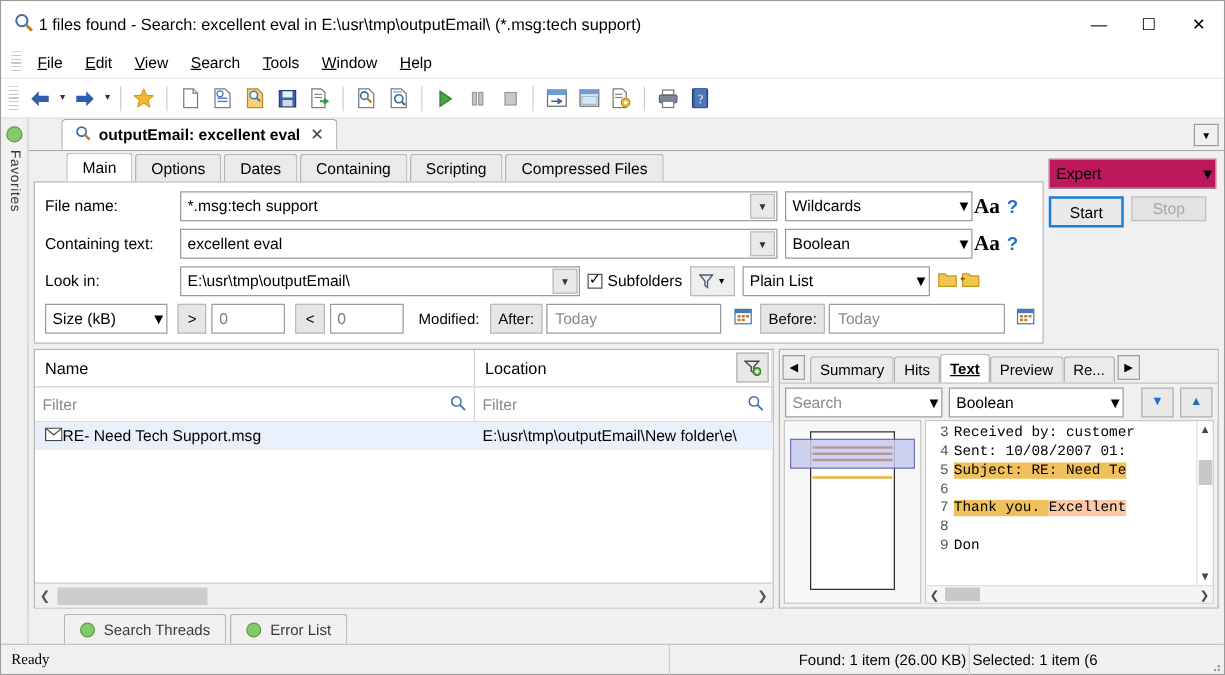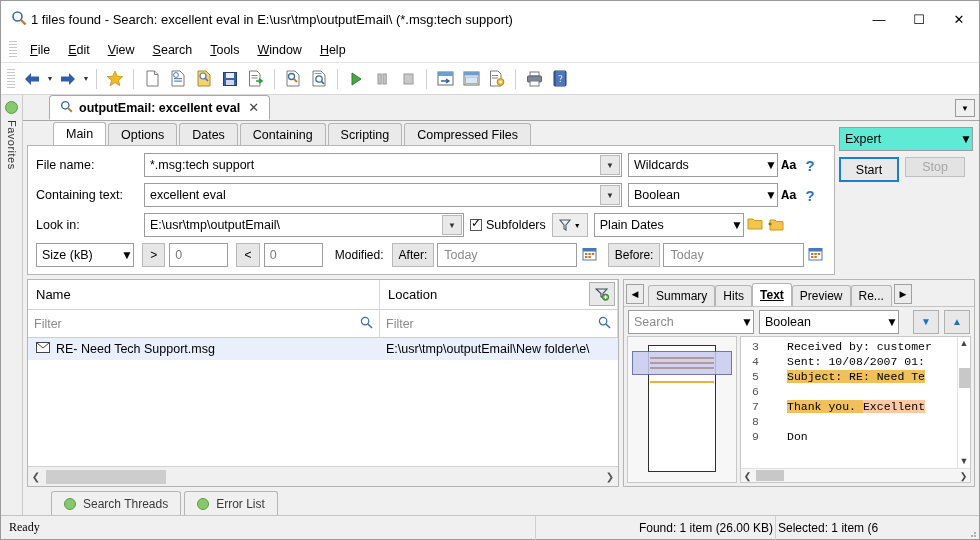--- a/index.html
+++ b/index.html
@@ -60,51 +60,51 @@
   .subtab.active { background:#fff; height:23px; font-weight:normal; }
 
   .critbox { background:#fff; border:1px solid #b5b5b5; margin:0 2px 0 4px; padding:6px 6px 6px 8px; }
   .critrow { display:flex; align-items:center; height:26px; margin-bottom:4px; }
   .critlabel { width:108px; font-size:12.5px; }
   .fld { height:24px; border:1px solid #9c9c9c; background:#fff; display:flex; align-items:center; }
   .fld input { border:none; outline:none; height:100%; flex:1; padding:0 5px; font-family:"Liberation Sans",sans-serif; font-size:12.5px; background:transparent; }
   .fld .dd { width:20px; height:20px; margin:1px; border:1px solid #b9b9b9; background:#e9e9e9; display:flex; align-items:center; justify-content:center; font-size:8px; color:#333; }
   .combo { height:24px; border:1px solid #9c9c9c; background:#fff; display:flex; align-items:center; }
   .combo span { flex:1; padding:0 5px; font-size:12.5px; }
-  .aa { width:22px; text-align:center; font-family:Liberation Mono, monospace; font-weight:bold; font-size:13px; }
+  .aa { width:22px; text-align:right; font-family:Liberation Serif, serif; font-weight:bold; font-size:17px; }
   .qm { width:20px; text-align:center; color:#2a6fc9; font-weight:bold; font-size:15px; }
   .chk { display:flex; align-items:center; gap:4px; font-size:12.5px; margin:0 6px; }
   .chkbox { width:12px; height:12px; border:1px solid #555; background:#fff; position:relative; }
   .chkbox::after { content:"✓"; position:absolute; left:0px; top:-4px; font-size:12px; color:#000; }
   .iconbtn { width:26px; height:24px; border:1px solid #b9b9b9; background:#eee; display:flex; align-items:center; justify-content:center; }
   .flatbtn { height:24px; border:1px solid #b9b9b9; background:#e6e6e6; display:flex; align-items:center; justify-content:center; padding:0 6px; font-size:12px; }
   .numfld { width:62px; height:24px; border:1px solid #9c9c9c; background:#fff; display:flex; align-items:center; padding:0 5px; color:#7a7a7a; font-size:12.5px; }
   .datefld { height:24px; border:1px solid #9c9c9c; background:#fff; display:flex; align-items:center; padding:0 6px; color:#8a8a8a; font-size:12.5px; }
 
   .critside { width:142px; padding:6px 6px 0 2px; }
-  .expert { height:24px; border:1px solid #9c9c9c; background:#5eead4; display:flex; align-items:center; margin-bottom:6px; }
+  .expert { height:24px; border:1px solid #9c9c9c; background:#be185d; display:flex; align-items:center; margin-bottom:6px; }
   .expert span { flex:1; padding:0 5px; font-size:12.5px; }
   .startstop { display:flex; gap:6px; }
   .btn-start { width:60px; height:25px; border:2px solid #1a7fd4; background:#e9e9e9; display:flex; align-items:center; justify-content:center; font-size:12.5px; }
   .btn-stop { width:60px; height:20px; border:1px solid #c0c0c0; background:#e3e3e3; display:flex; align-items:center; justify-content:center; font-size:12.5px; color:#a6a6a6; }
 
   
   .panes { flex:1; display:flex; min-height:0; padding:4px 4px 0 4px; gap:4px; }
   .resultpane { flex:1; min-width:0; display:flex; flex-direction:column; border:1px solid #b5b5b5; background:#fff; }
   .colhead { height:30px; display:flex; border-bottom:1px solid #cfcfcf; background:#fff; flex:0 0 30px; }
   .colname { display:flex; align-items:center; padding:8px 8px; font-size:13px; border-right:1px solid #d8d8d8; }
   .col-n { width:352px; }
   .col-l { flex:1; position:relative; }
   .filterbtn { position:absolute; right:2px; top:2px; width:26px; height:24px; border:1px solid #b0b0b0; background:#e8e8e8; display:flex; align-items:center; justify-content:center; }
   .filterrow { height:28px; display:flex; border-bottom:1px solid #cfcfcf; flex:0 0 28px; }
   .filtercell { display:flex; align-items:center; border-right:1px solid #d8d8d8; padding:0 6px; color:#8c8c8c; font-size:12.5px; }
   .filtercell .t { flex:1; }
   .rowslist { flex:1; min-height:0; background:#fff; }
   .resrow { height:22px; display:flex; align-items:center; background:#eaf0fb; }
-  .resrow .nm { width:352px; display:flex; align-items:center; gap:6px; padding:0 8px; font-size:12.5px; }
+  .resrow .nm { width:352px; display:flex; align-items:center; padding:0 8px; font-size:12.5px; }
   .resrow .loc { flex:1; padding:0 6px; font-size:12.5px; white-space:nowrap; overflow:hidden; }
   .hscroll { height:20px; display:flex; align-items:center; background:#f0f0f0; border-top:1px solid #d0d0d0; flex:0 0 20px; }
   .hs-arrow { width:16px; text-align:center; font-size:10px; color:#555; }
   .hs-track { flex:1; height:14px; background:#f0f0f0; position:relative; }
   .hs-thumb { position:absolute; left:2px; top:0; width:120px; height:14px; background:#cdcdcd; }
 
   
   .previewpane { width:352px; display:flex; flex-direction:column; border:1px solid #b5b5b5; background:#f0f0f0; }
   .pvtabs { height:26px; display:flex; align-items:flex-end; flex:0 0 26px; background:#f0f0f0; padding:0 2px; }
   .pvnav { width:18px; height:20px; border:1px solid #a0a0a0; background:#ececec; display:flex; align-items:center; justify-content:center; font-size:9px; margin-bottom:2px; }
@@ -121,21 +121,21 @@
   .thumb { width:110px; border:1px solid #c8c8c8; background:#f7f7f7; position:relative; }
   .thumb .page { position:absolute; left:20px; top:8px; right:20px; bottom:10px; border:1.5px solid #2f2f2f; background:#fff; }
   .thumb .selband { position:absolute; left:4px; top:14px; right:4px; height:24px; background:#c9cbf0; border:1px solid #5a5ea8; opacity:.85; }
   .thumb .tline { position:absolute; height:1.5px; background:#b09a9a; }
   .thumb .yline { position:absolute; left:22px; right:22px; height:1.5px; background:#e8b23a; }
   .textview { flex:1; display:flex; flex-direction:column; border:1px solid #c8c8c8; background:#fff; min-width:0; }
   .tv-inner { flex:1; display:flex; min-height:0; overflow:hidden; }
   .gutter { width:22px; background:#fff; text-align:right; padding:2px 4px 0 0; color:#555;
             font-family:"Liberation Mono", monospace; font-size:11.5px; line-height:15px; }
   .codearea { flex:1; min-width:0; padding-top:2px; font-family:"Liberation Mono", monospace; font-size:11.5px; line-height:15px; white-space:nowrap; overflow:hidden; }
-  .cline { height:15px;margin-left:24px; }
+  .cline { height:15px; }
   .hl { background:#f0c05c; }
   .hl2 { background:#fbc9a6; }
   .vscroll { width:13px; background:#fff; border-left:1px solid #e0e0e0; display:flex; flex-direction:column; align-items:center; }
   .vs-arrow { font-size:9px; color:#444; height:13px; line-height:13px; }
   .vs-track { flex:1; width:11px; background:#fff; position:relative; }
   .vs-thumb { position:absolute; top:18px; left:0; width:11px; height:20px; background:#c8c8c8; }
   .tv-hscroll { height:14px; display:flex; align-items:center; background:#f5f5f5; border-top:1px solid #e0e0e0; flex:0 0 14px; }
   .tvhs-arrow { width:13px; text-align:center; font-size:9px; color:#444; }
   .tvhs-track { flex:1; position:relative; height:11px; }
   .tvhs-thumb { position:absolute; left:2px; top:0; width:28px; height:11px; background:#c8c8c8; }
@@ -389,21 +389,21 @@
                 <div class="chkbox"></div>
                 <span>Subfolders</span>
               </div>
               <div class="iconbtn" style="width:36px">
                 <svg width="12" height="12" viewBox="0 0 12 12">
                     <path d="M1 1 H11 L7 6 V11 L5 9.6 V6 Z" fill="none" stroke="#4a5a6a" stroke-width="1.1"></path>
                   </svg>
                 <span style="font-size:7px;margin-left:3px">▼</span>
               </div>
               <div class="combo" style="width:150px; margin-left:6px">
-                <span>Plain Dates</span>
+                <span>Plain List</span>
                 <div class="dd">▼</div>
               </div>
               <div class="aa">
                 <svg width="16" height="13" viewBox="0 0 16 13">
                     <path d="M1 2 H6 L7.5 3.6 H15 V12 H1 Z" fill="#f3c44e" stroke="#c79a1e"></path>
                   </svg>
               </div>
               <div class="qm">
                 <svg width="16" height="13" viewBox="0 0 16 13">
                     <path d="M2 2 H7 L8.5 3.6 H15 V12 H2 Z" fill="#f3c44e" stroke="#c79a1e"></path>

